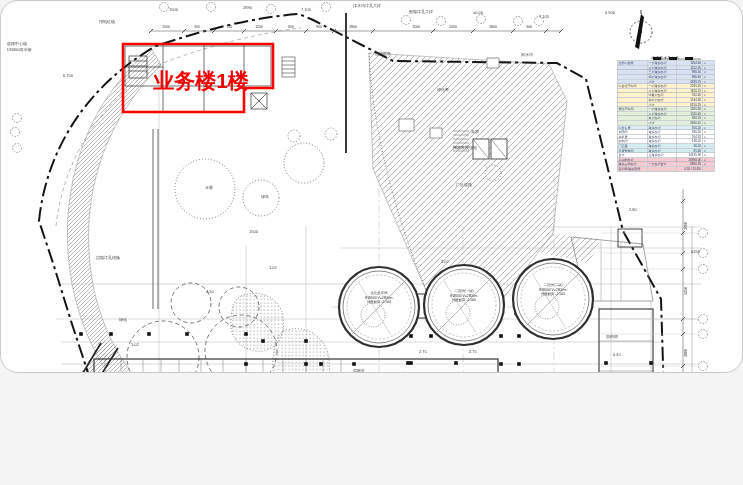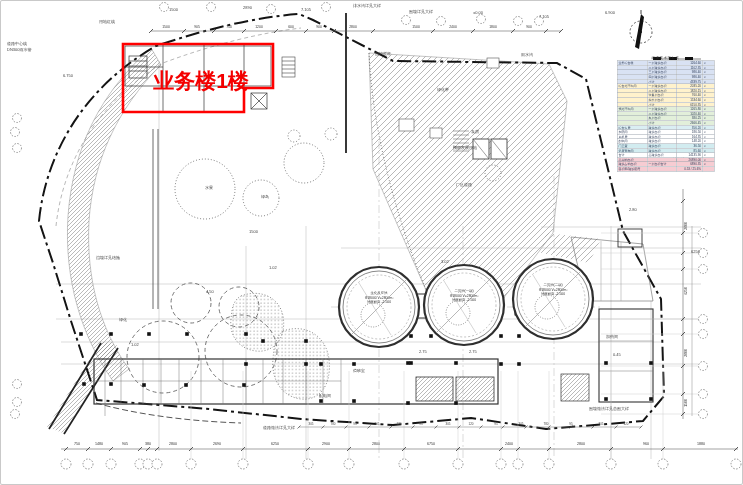--- a/index.html
+++ b/index.html
@@ -1,17 +1,17 @@
 <!DOCTYPE html>
 <html><head>
 <meta charset="utf-8">
 <style>
   html,body{margin:0;padding:0;background:#f4f4f4;font-family:"Liberation Sans",sans-serif;}
-  #stage{position:relative;width:743px;height:485px;background:#ffffff;border:1px solid #c9c9c9;
-         border-radius:2px;overflow:hidden;box-sizing:border-box;}
+  #stage{position:relative;width:743px;height:373px;background:#ffffff;border:1px solid #c9c9c9;
+         border-radius:18px;overflow:hidden;box-sizing:border-box;}
   #plan-svg{position:absolute;left:0;top:0;width:743px;height:485px;}
   #legend-table-wrap{position:absolute;left:616px;top:54px;width:194px;
          transform:scale(0.5);transform-origin:0 0;}
   #legend-title{font-size:7px;text-align:center;color:#333;letter-spacing:1px;margin-bottom:1px;}
   #legend-table{border-collapse:collapse;width:194px;table-layout:fixed;}
   #legend-table td{border:1px solid #9aa3ad;height:8.2px;padding:0 2px;overflow:hidden;
          white-space:nowrap;color:#33415c;font-size:6px;line-height:8px;}
   #legend-table td.num{text-align:right;}
   svg text{font-family:"Liberation Sans",sans-serif;}
 </style>

